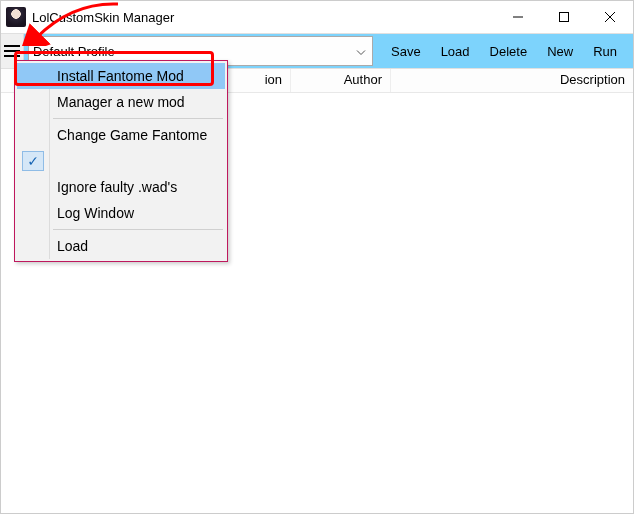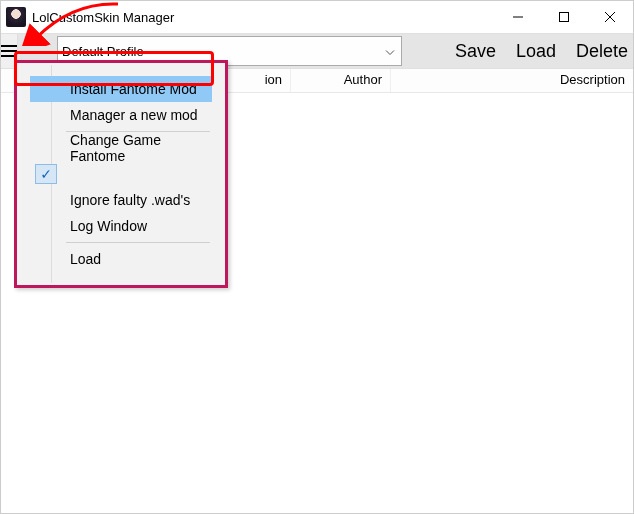--- a/index.html
+++ b/index.html
@@ -49,27 +49,26 @@
     width: 46px;
     height: 100%;
     display: flex;
     align-items: center;
     justify-content: center;
     color: #000;
   }
   .win-btn svg { pointer-events: none; }
   .toolbar {
     height: 36px;
-    background: #e5e5e5;
+    background: #7dd3fc;
     border-top: 1px solid #e0e0e0;
     border-bottom: 1px solid #e0e0e0;
     display: flex;
     align-items: stretch;
     position: relative;
-    gap: 35px;
   }
   .hamburger-btn {
     width: 30px;
     display: flex;
     align-items: center;
     justify-content: center;
     border-right: 1px solid #ddd;
     background: #f0f0f0;
   }
   .profile-select {
@@ -91,21 +90,21 @@
   }
   .toolbar-actions {
     display: flex;
     align-items: center;
     gap: 0;
     margin-left: auto;
     padding-right: 6px;
   }
   .toolbar-btn {
     padding: 0 10px;
-    font-size: 18px;
+    font-size: 13px;
     color: #000;
     display: flex;
     align-items: center;
     height: 100%;
   }
   .columns {
     height: 24px;
     background: #fdfdfd;
     border-bottom: 1px solid #e8e8e8;
     display: flex;
@@ -129,24 +128,24 @@
     background: #fff;
   }
 
   
   .context-menu {
     position: absolute;
     left: 14px;
     top: 60px;
     width: 214px;
     background: #f2f2f2;
-    border: 3px solid #be185d;
+    border: 1px solid #be185d;
     box-shadow: 2px 2px 4px rgba(0,0,0,0.2);
     z-index: 200;
-    padding: 13px;
+    padding: 2px;
   }
   .menu-gutter-line {
     position: absolute;
     left: 34px;
     top: 2px;
     bottom: 2px;
     width: 1px;
     background: #dcdcdc;
   }
   .menu-item {

